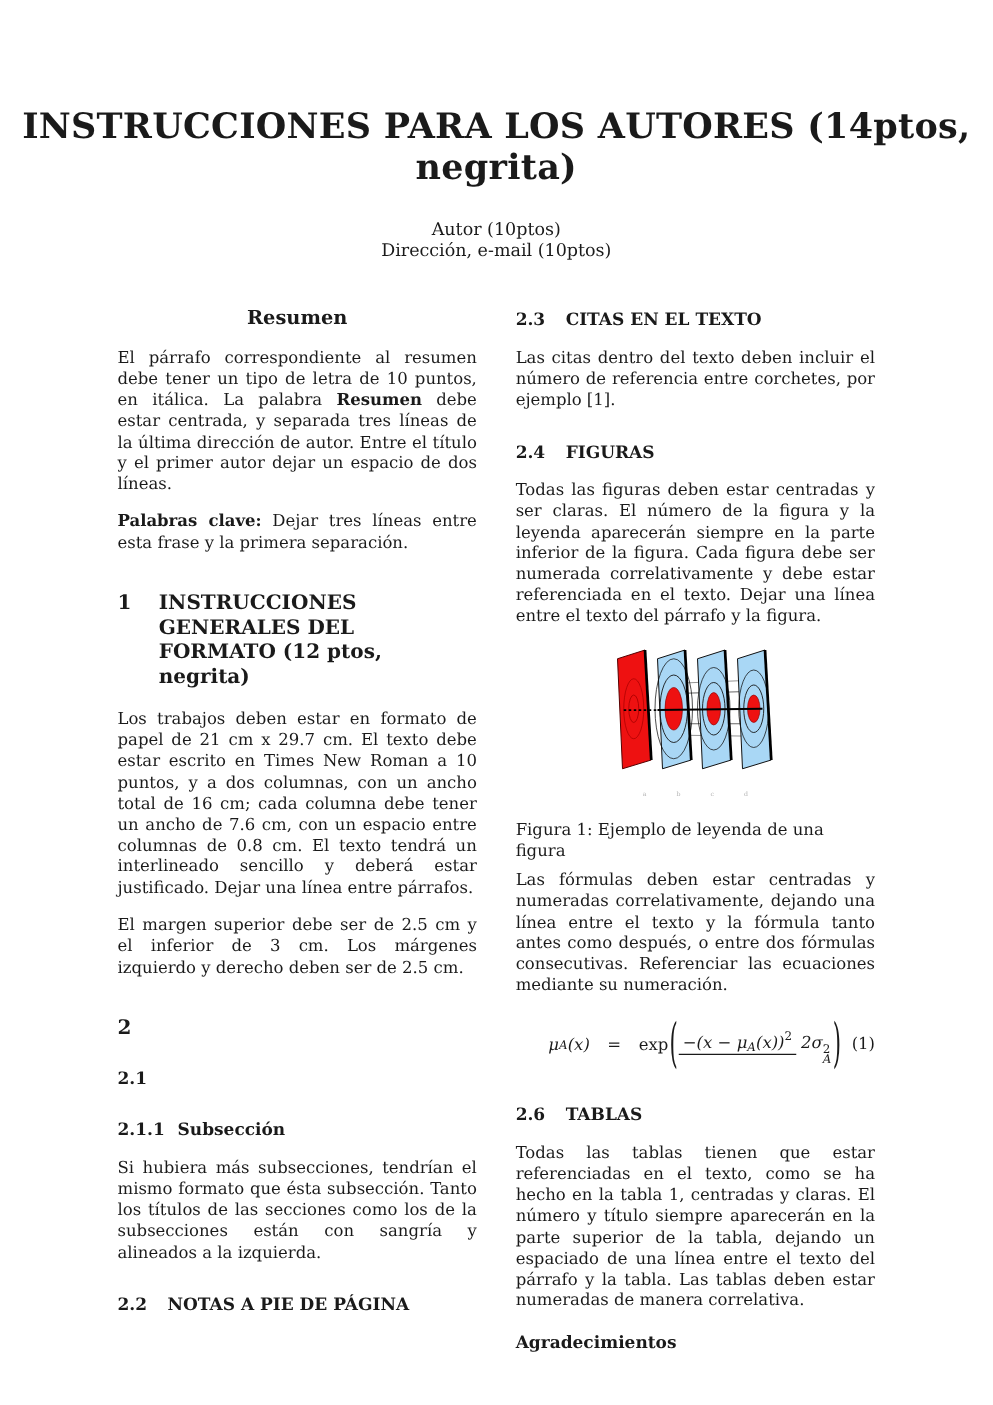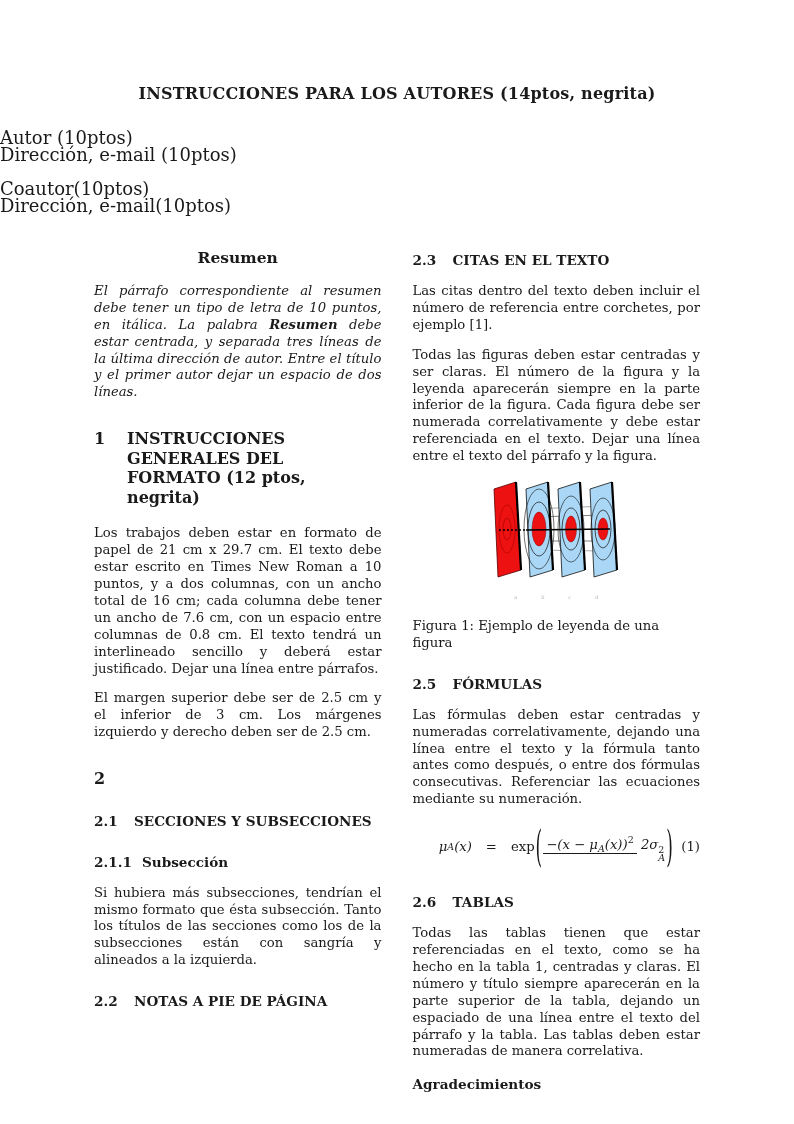--- a/index.html
+++ b/index.html
@@ -1,26 +1,26 @@
 <!DOCTYPE html>
 <html><head>
 <meta charset="utf-8">
 <style>
   html,body{margin:0;padding:0;background:#ffffff;}
   body{width:794px;height:1124px;font-family:"DejaVu Serif","Liberation Serif",serif;color:#1a1a1a;}
   .page{position:relative;width:794px;height:1124px;overflow:hidden;background:#ffffff;}
-  .doc-title{padding-top:84px;text-align:center;font-size:16px;font-weight:bold;letter-spacing:.2px;}
-  .author-block{margin-top:26px;text-align:left;font-size:18px;line-height:17px;}
+  .doc-title{padding-top:84px;text-align:center;font-size:28px;font-weight:bold;letter-spacing:.2px;}
+  .author-block{margin-top:26px;text-align:center;font-size:14px;line-height:17px;}
   .author-group{margin-top:0;}
   .author-group + .author-group{margin-top:17px;}
   .columns{display:flex;gap:31px;margin:36px 94px 0 94px;}
   .col{width:288px;font-size:13.2px;line-height:16.9px;text-align:justify;}
   .abstract-heading{text-align:center;font-weight:bold;font-size:15.5px;margin:0 0 16px 0;}
   p.para{margin:0 0 13px 0;}
-  .italic{font-style:italic;}
+  .italic{}
   .bold{font-weight:bold;}
   .sec-head{display:flex;font-weight:bold;font-size:16px;line-height:19.5px;margin:28px 0 18px 0;text-align:left;}
   .sec-head .sec-num{flex:0 0 33px;}
   .sub-head{display:flex;font-weight:bold;font-size:13.6px;line-height:17px;margin:24px 0 14px 0;text-align:left;}
   .sub-head .sec-num{flex:0 0 40px;}
   .subsub-head .sec-num{flex:0 0 48px;}
   .ack-head{font-weight:bold;font-size:13.6px;margin:16px 0 12px 0;text-align:left;}
   .figure-wrap{margin:14px 0 10px 0;text-align:center;}
   .fig-labels{display:flex;justify-content:center;gap:24px;font-size:5px;color:#b5b5b5;margin-top:1px;}
   .fig-caption{text-align:left;font-size:13.2px;margin:12px 0 6px 0;}
@@ -42,50 +42,46 @@
 
 <div class="page">
 
   <div class="doc-title">INSTRUCCIONES PARA LOS AUTORES (14ptos, negrita)</div>
 
   <div class="author-block">
     <div class="author-group">
       <div>Autor (10ptos)</div>
       <div>Dirección, e-mail (10ptos)</div>
     </div>
-    <div class="author-group">
-      <div>Coautor(10ptos)</div>
-      <div>Dirección, e-mail(10ptos)</div>
-    </div>
   </div>
 
   <div class="columns">
 
     <div class="col">
 
       <div class="abstract-heading">Resumen</div>
 
       <p class="para italic"><span>El párrafo correspondiente al resumen debe tener un tipo de letra de 10 puntos, en itálica. La palabra </span><span class="bold">Resumen</span><span> debe estar centrada, y separada tres líneas de la última dirección de autor. Entre el título y el primer autor dejar un espacio de dos líneas.</span></p>
 
+      <p class="para"><span class="bold">Palabras clave:</span><span> Dejar tres líneas entre esta frase y la primera separación.</span></p>
 
       <div class="sec-head">
         <span class="sec-num">1</span>
         <span>INSTRUCCIONES GENERALES DEL FORMATO (12 ptos, negrita)</span>
       </div>
 
       <p class="para">Los trabajos deben estar en formato de papel de 21 cm x 29.7 cm. El texto debe estar escrito en Times New Roman a 10 puntos, y a dos columnas, con un ancho total de 16 cm; cada columna debe tener un ancho de 7.6 cm, con un espacio entre columnas de 0.8 cm. El texto tendrá un interlineado sencillo y deberá estar justificado. Dejar una línea entre párrafos.</p>
       <p class="para">El margen superior debe ser de 2.5 cm y el inferior de 3 cm. Los márgenes izquierdo y derecho deben ser de 2.5 cm.</p>
 
       <div class="sec-head">
         <span class="sec-num">2</span>
       </div>
 
       <div class="sub-head">
         <span class="sec-num">2.1</span>
-        <span>SECCIONES Y SUBSECCIONES</span>
       </div>
 
       <div class="sub-head subsub-head">
         <span class="sec-num">2.1.1</span>
         <span>Subsección</span>
       </div>
 
       <p class="para">Si hubiera más subsecciones, tendrían el mismo formato que ésta subsección. Tanto los títulos de las secciones como los de la subsecciones están con sangría y alineados a la izquierda.</p>
 
       <div class="sub-head">
@@ -97,20 +93,24 @@
 
     <div class="col">
 
       <div class="sub-head" style="margin-top:2px;">
         <span class="sec-num">2.3</span>
         <span>CITAS EN EL TEXTO</span>
       </div>
 
       <p class="para">Las citas dentro del texto deben incluir el número de referencia entre corchetes, por ejemplo [1].</p>
 
+      <div class="sub-head">
+        <span class="sec-num">2.4</span>
+        <span>FIGURAS</span>
+      </div>
 
       <p class="para">Todas las figuras deben estar centradas y ser claras. El número de la figura y la leyenda aparecerán siempre en la parte inferior de la figura. Cada figura debe ser numerada correlativamente y debe estar referenciada en el texto. Dejar una línea entre el texto del párrafo y la figura.</p>
 
       <div class="figure-wrap">
         <svg width="140" height="104" viewBox="0 0 140 104">
 
           <line x1="46" y1="30" x2="120" y2="27" stroke="#555" stroke-width="0.5"></line>
           <line x1="46" y1="38" x2="120" y2="36" stroke="#333" stroke-width="0.6"></line>
           <line x1="46" y1="62" x2="120" y2="62" stroke="#333" stroke-width="0.6"></line>
           <line x1="46" y1="71" x2="120" y2="72" stroke="#555" stroke-width="0.5"></line>
@@ -152,24 +152,20 @@
         <div class="fig-labels">
           <span>a</span>
           <span>b</span>
           <span>c</span>
           <span>d</span>
         </div>
       </div>
 
       <div class="fig-caption">Figura 1: Ejemplo de leyenda de una figura</div>
 
-      <div class="sub-head">
-        <span class="sec-num">2.5</span>
-        <span>FÓRMULAS</span>
-      </div>
 
       <p class="para">Las fórmulas deben estar centradas y numeradas correlativamente, dejando una línea entre el texto y la fórmula tanto antes como después, o entre dos fórmulas consecutivas. Referenciar las ecuaciones mediante su numeración.</p>
 
       <div class="equation">
         <span class="eq-main">
           <span class="mi">μ</span>
             <span class="sub mi">A</span>
             <span class="mi">(x)</span>
           <span class="eq-equals">=</span>
           <span>exp</span>

